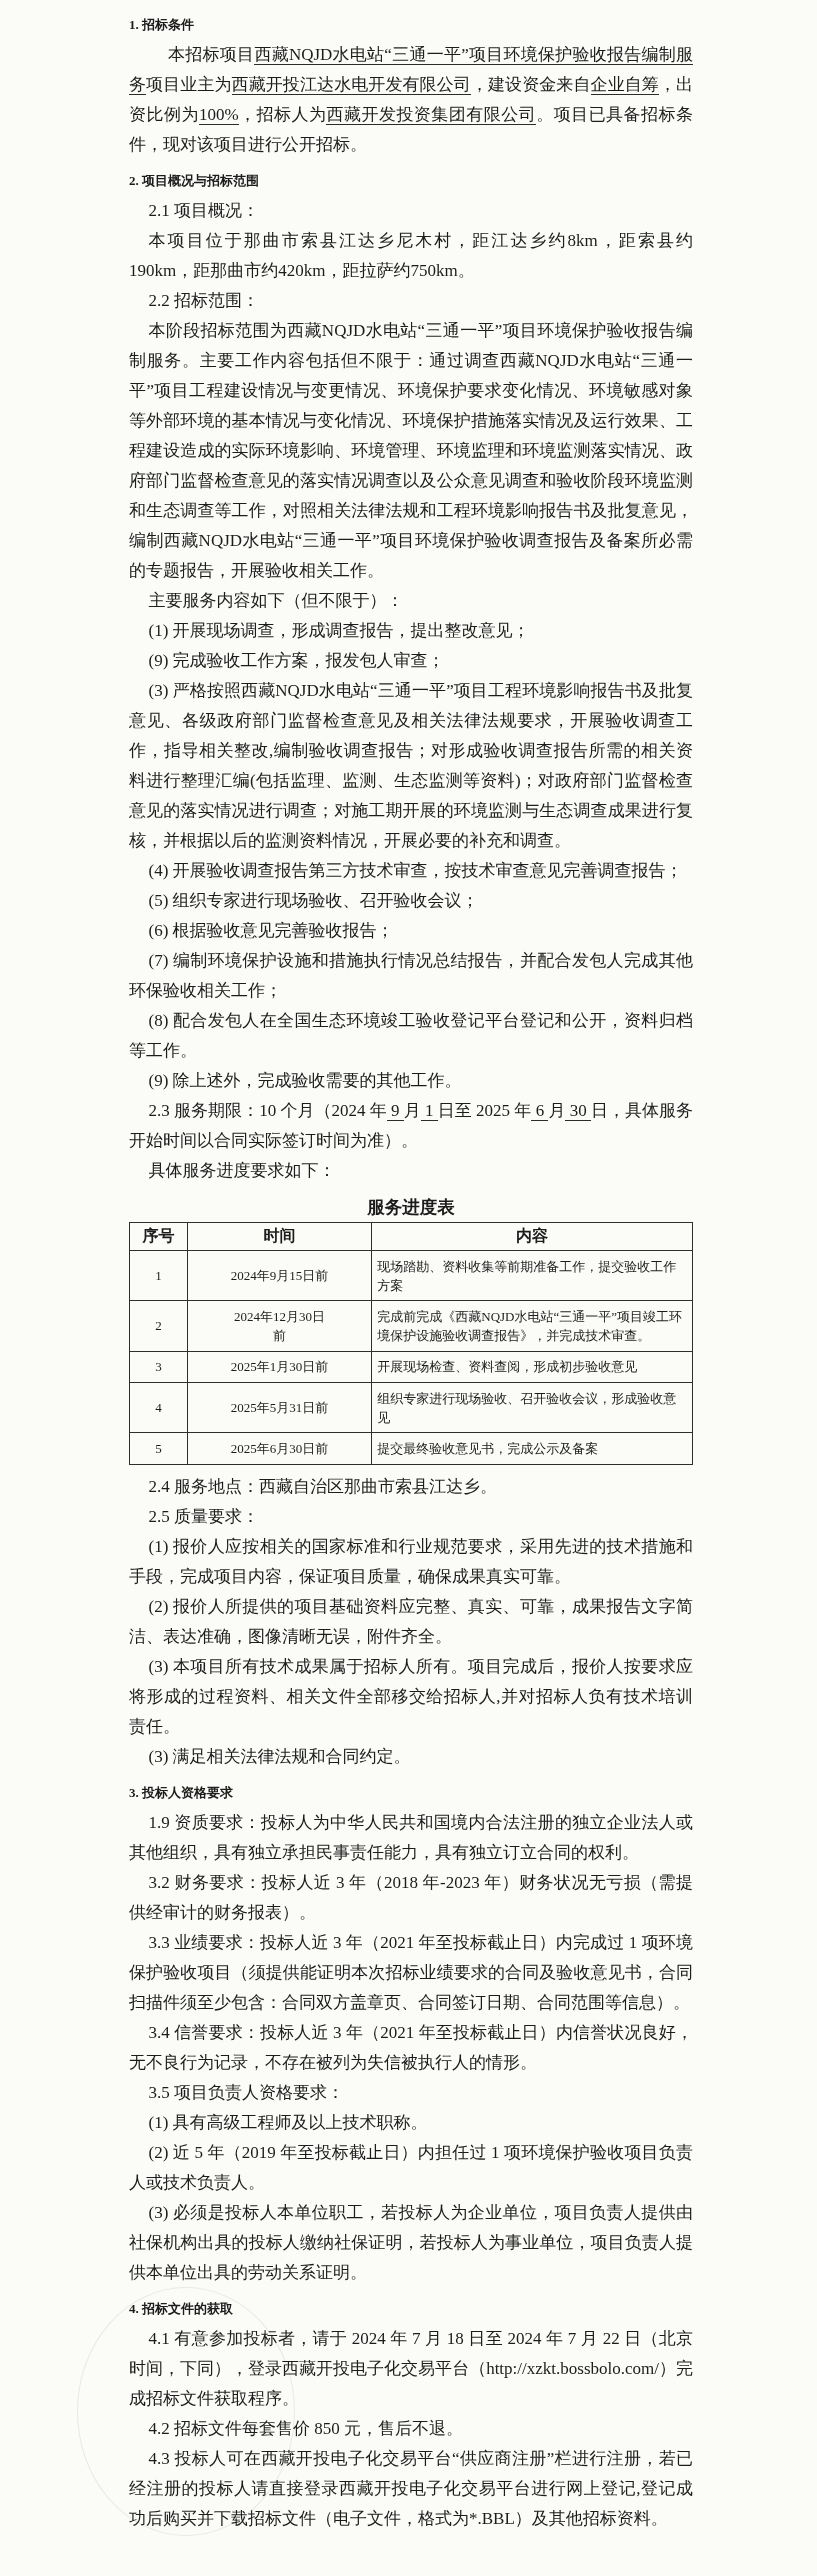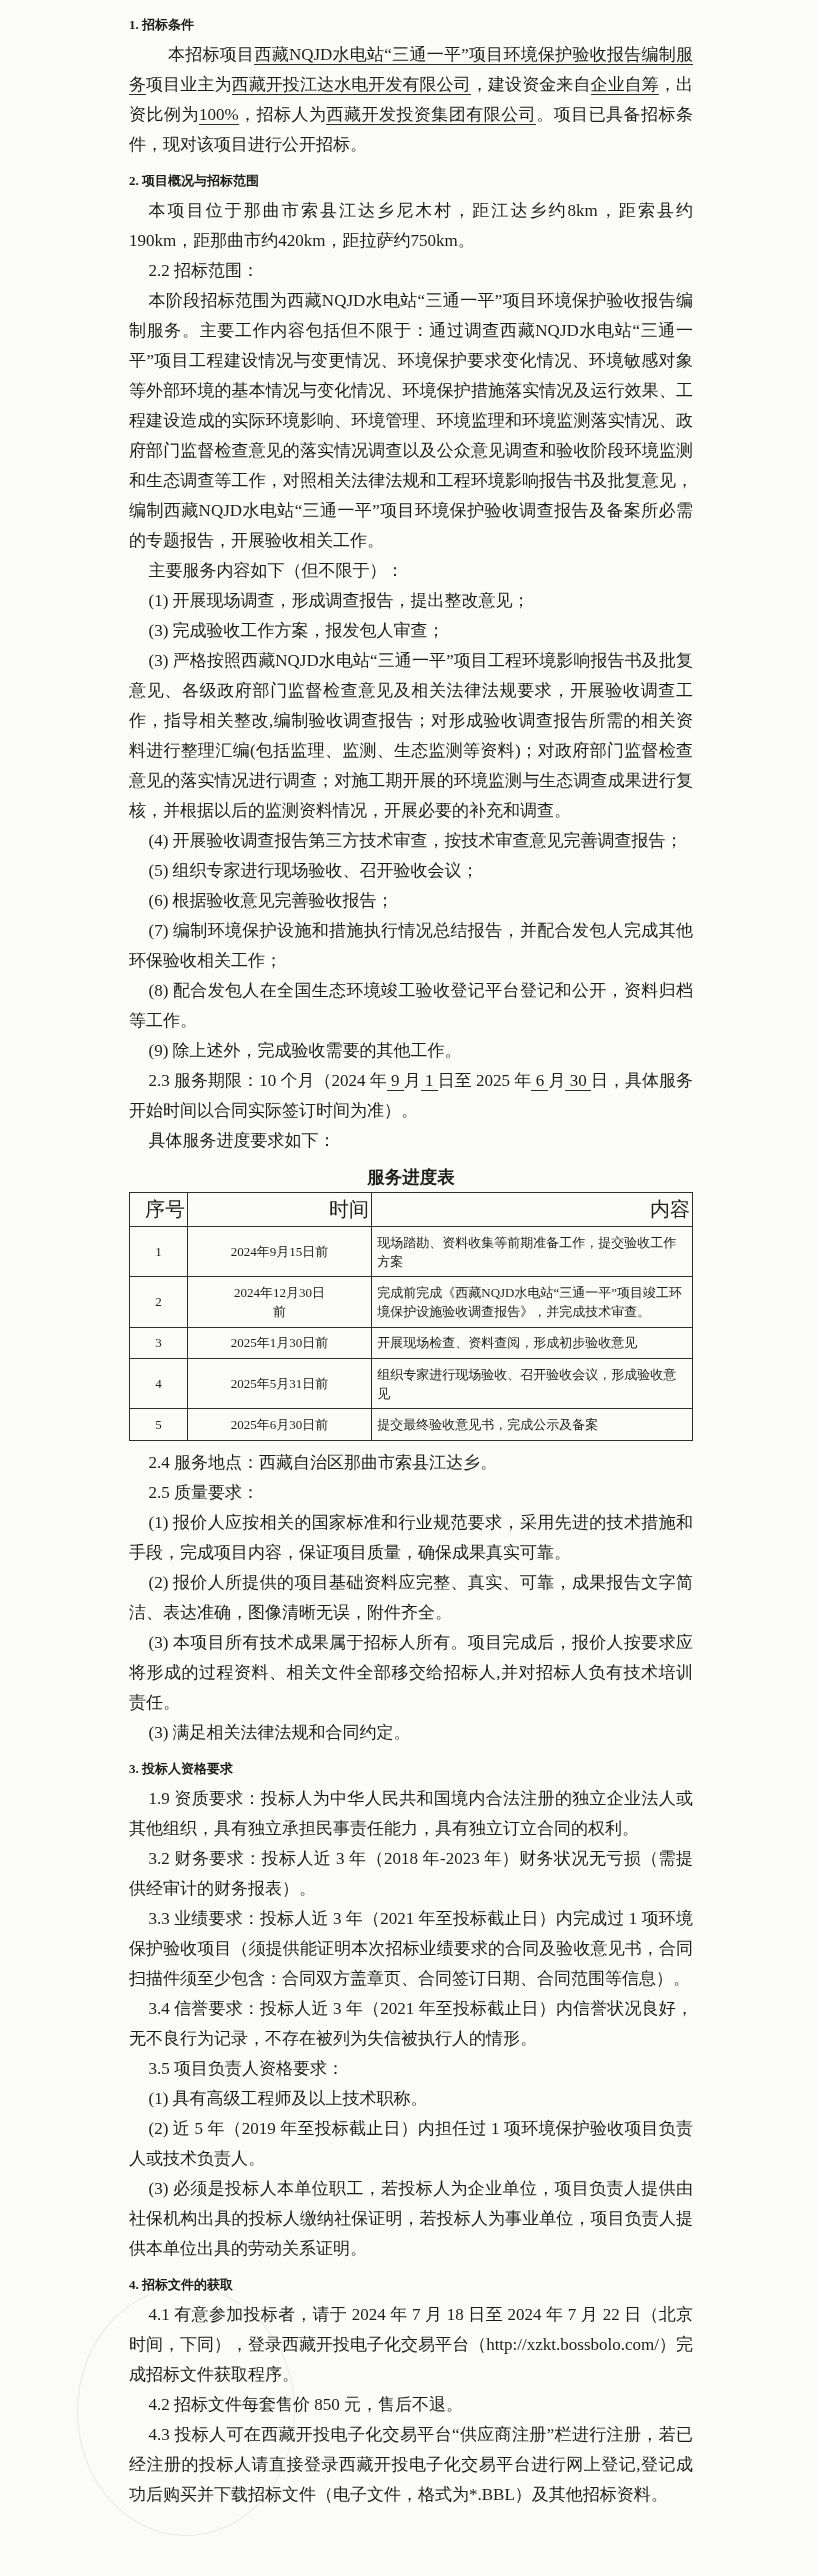--- a/index.html
+++ b/index.html
@@ -15,21 +15,21 @@
   }
   .h1{font-size:13px;font-weight:bold;line-height:30px;margin-top:6.2px;}
   .para{font-size:17px;line-height:30px;text-align:justify;}
   .ind1{text-indent:1.15em;}
   .ind2{text-indent:2.3em;}
   .u{border-bottom:1px solid #2b2b2b;}
   .center-title{font-size:17.5px;font-weight:bold;text-align:center;line-height:30px;margin-top:2.1px;}
   .table-wrap{margin:5.2px 0 7.2px 0;}
   table.schedule{width:100%;border-collapse:collapse;table-layout:fixed;}
   table.schedule th,table.schedule td{border:1px solid #2e2e2e;vertical-align:middle;}
-  table.schedule th{font-size:20px;font-weight:normal;padding:3.1px 2.1px;text-align:right;}
+  table.schedule th{font-size:16px;font-weight:bold;padding:3.1px 2.1px;text-align:center;}
   table.schedule td{font-size:13px;line-height:19px;padding:5.7px 5.2px;}
   td.cell-c{text-align:center;white-space:pre-line;}
   td.cell-l{text-align:left;}
   .watermark{
     position:absolute;left:77px;top:2287px;width:216px;height:247px;
     border:1.5px solid rgba(125,125,125,.15);border-radius:50%;
     pointer-events:none;
   }
 </style>
 </head>
@@ -39,26 +39,27 @@
 
   <div class="watermark"></div>
 
   <div class="content">
 
 
     <div>
         <div class="h1">1. 招标条件</div>
         <div class="para ind2"><span>本招标项目</span><span class="u">西藏NQJD水电站“三通一平”项目环境保护验收报告编制服务</span><span>项目业主为</span><span class="u">西藏开投江达水电开发有限公司</span><span>，建设资金来自</span><span class="u">企业自筹</span><span>，出资比例为</span><span class="u">100%</span><span>，招标人为</span><span class="u">西藏开发投资集团有限公司</span><span>。项目已具备招标条件，现对该项目进行公开招标。</span></div>
         <div class="h1">2. 项目概况与招标范围</div>
+        <div class="para ind1"><span>2.1 项目概况：</span></div>
         <div class="para ind1"><span>本项目位于那曲市索县江达乡尼木村，距江达乡约8km，距索县约190km，距那曲市约420km，距拉萨约750km。</span></div>
         <div class="para ind1"><span>2.2 招标范围：</span></div>
         <div class="para ind1"><span>本阶段招标范围为西藏NQJD水电站“三通一平”项目环境保护验收报告编制服务。主要工作内容包括但不限于：通过调查西藏NQJD水电站“三通一平”项目工程建设情况与变更情况、环境保护要求变化情况、环境敏感对象等外部环境的基本情况与变化情况、环境保护措施落实情况及运行效果、工程建设造成的实际环境影响、环境管理、环境监理和环境监测落实情况、政府部门监督检查意见的落实情况调查以及公众意见调查和验收阶段环境监测和生态调查等工作，对照相关法律法规和工程环境影响报告书及批复意见，编制西藏NQJD水电站“三通一平”项目环境保护验收调查报告及备案所必需的专题报告，开展验收相关工作。</span></div>
         <div class="para ind1"><span>主要服务内容如下（但不限于）：</span></div>
         <div class="para ind1"><span>(1) 开展现场调查，形成调查报告，提出整改意见；</span></div>
-        <div class="para ind1"><span>(3) 完成验收工作方案，报发包人审查；</span></div>
+        <div class="para ind1"><span>(9) 完成验收工作方案，报发包人审查；</span></div>
         <div class="para ind1"><span>(3) 严格按照西藏NQJD水电站“三通一平”项目工程环境影响报告书及批复意见、各级政府部门监督检查意见及相关法律法规要求，开展验收调查工作，指导相关整改,编制验收调查报告；对形成验收调查报告所需的相关资料进行整理汇编(包括监理、监测、生态监测等资料)；对政府部门监督检查意见的落实情况进行调查；对施工期开展的环境监测与生态调查成果进行复核，并根据以后的监测资料情况，开展必要的补充和调查。</span></div>
         <div class="para ind1"><span>(4) 开展验收调查报告第三方技术审查，按技术审查意见完善调查报告；</span></div>
         <div class="para ind1"><span>(5) 组织专家进行现场验收、召开验收会议；</span></div>
         <div class="para ind1"><span>(6) 根据验收意见完善验收报告；</span></div>
         <div class="para ind1"><span>(7) 编制环境保护设施和措施执行情况总结报告，并配合发包人完成其他环保验收相关工作；</span></div>
         <div class="para ind1"><span>(8) 配合发包人在全国生态环境竣工验收登记平台登记和公开，资料归档等工作。</span></div>
         <div class="para ind1"><span>(9) 除上述外，完成验收需要的其他工作。</span></div>
         <div class="para ind1"><span>2.3 服务期限：10 个月（2024 年</span><span class="u"> 9 </span><span>月</span><span class="u"> 1 </span><span>日至 2025 年</span><span class="u"> 6 </span><span>月</span><span class="u"> 30 </span><span>日，具体服务开始时间以合同实际签订时间为准）。</span></div>
         <div class="para ind1"><span>具体服务进度要求如下：</span></div>
         <div class="table-wrap">

